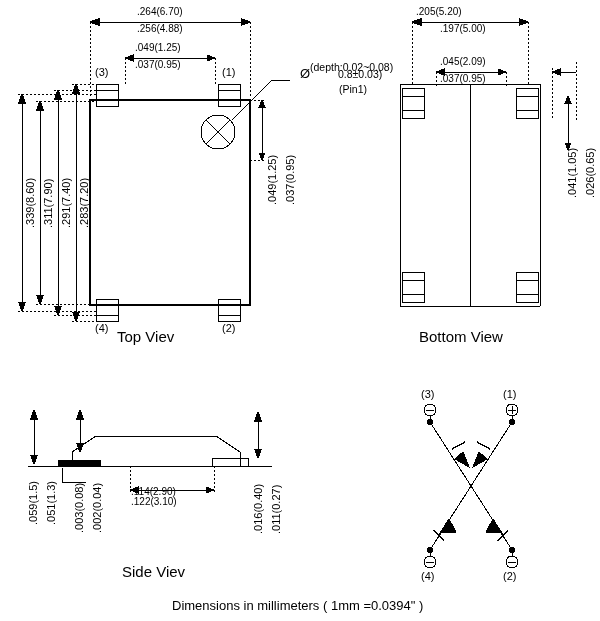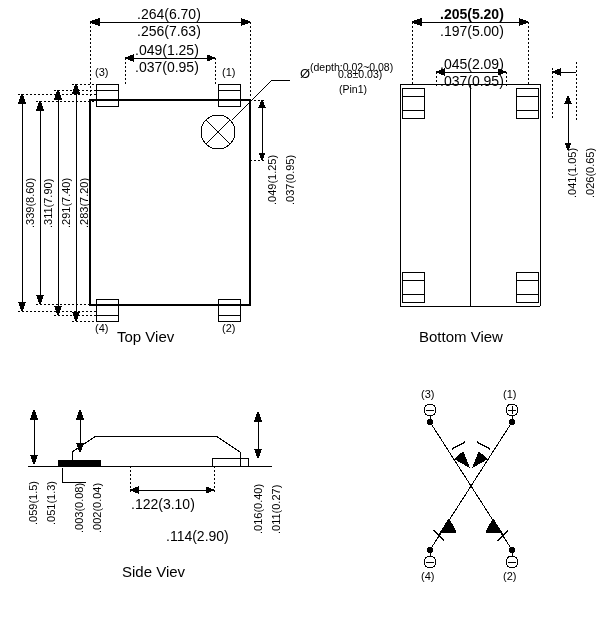--- a/index.html
+++ b/index.html
@@ -6,21 +6,21 @@
   body{
     width:600px;height:621px;
     background:#ffffff;
     font-family:"Liberation Sans", sans-serif;
     color:#000;
     position:relative;
     overflow:hidden;
   }
   .canvas{position:absolute;left:0;top:0;width:600px;height:621px;}
   svg{position:absolute;left:0;top:0;}
-  .lbl{position:absolute;font-size:14px;white-space:nowrap;}
+  .lbl{position:absolute;font-size:10px;white-space:nowrap;}
   .lbl.sm{font-size:10.5px;}
   .view-title{position:absolute;font-size:15px;white-space:nowrap;}
   .footer{position:absolute;font-size:13px;white-space:nowrap;}
   .vert{
     position:absolute;font-size:11px;white-space:nowrap;
     transform-origin:0 0;
     transform:rotate(-90deg);
   }
   .pin{position:absolute;font-size:11px;}
 </style>
@@ -200,21 +200,21 @@
     <line x1="430" y1="416" x2="430" y2="422"></line>
     <line x1="512" y1="416" x2="512" y2="422"></line>
     <line x1="430" y1="550" x2="430" y2="556"></line>
     <line x1="512" y1="550" x2="512" y2="556"></line>
   </g>
 
   <text x="300" y="78" font-family="Liberation Sans, sans-serif" font-size="13">Ø</text>
 </svg>
 
 <div class="lbl" style="left:137px;top:6px;">​.264(6.70)</div>
-<div class="lbl" style="left:137px;top:23px;">.256(7.63)</div>
+<div class="lbl" style="left:137px;top:23px;">.256(4.88)</div>
 <div class="lbl" style="left:135px;top:42px;">.049(1.25)</div>
 <div class="lbl" style="left:135px;top:59px;">.037(0.95)</div>
 
 <div class="vert" style="left:24px;top:228px;">.339(8.60)</div>
 <div class="vert" style="left:42px;top:228px;">.311(7.90)</div>
 <div class="vert" style="left:60px;top:228px;">.291(7.40)</div>
 <div class="vert" style="left:78px;top:228px;">.283(7.20)</div>
 
 <div class="vert" style="left:266px;top:205px;">.049(1.25)</div>
 <div class="vert" style="left:284px;top:205px;">.037(0.95)</div>
@@ -223,43 +223,44 @@
 <div class="lbl sm" style="left:311px;top:68px;padding-left:27px;">0.8±0.03)</div>
 <div class="lbl sm" style="left:311px;top:83px;margin-left:28px;">(Pin1)</div>
 
 <div class="pin" style="left:95px;top:66px;">(3)</div>
 <div class="pin" style="left:222px;top:66px;">(1)</div>
 <div class="pin" style="left:95px;top:322px;">(4)</div>
 <div class="pin" style="left:222px;top:322px;">(2)</div>
 
 <div class="view-title" style="left:117px;top:328px;text-align:center;">Top Viev</div>
 
-<div class="lbl" style="left:440px;top:6px;font-weight:bold;">.205(5.20)</div>
+<div class="lbl" style="left:416px;top:6px;">.205(5.20)</div>
 <div class="lbl" style="left:440px;top:23px;">.197(5.00)</div>
 <div class="lbl" style="left:440px;top:56px;">.045(2.09)</div>
 <div class="lbl" style="left:440px;top:73px;">.037(0.95)</div>
 
 <div class="vert" style="left:566px;top:198px;">.041(1.05)</div>
 <div class="vert" style="left:584px;top:198px;">.026(0.65)</div>
 
 <div class="view-title" style="left:419px;top:328px;">Bottom View</div>
 
 <div class="vert" style="left:27px;top:525px;">.059(1.5)</div>
 <div class="vert" style="left:45px;top:525px;">.051(1.3)</div>
 
 <div class="vert" style="left:73px;top:533px;">.003(0.08)</div>
 <div class="vert" style="left:91px;top:533px;">.002(0.04)</div>
 
 <div class="lbl" style="left:131px;top:480px;margin-top:16px;">.122(3.10)</div>
-<div class="lbl" style="left:131px;top:528px;margin-left:35px;">.114(2.90)</div>
+<div class="lbl" style="left:131px;top:486px;">.114(2.90)</div>
 
 <div class="vert" style="left:252px;top:534px;">.016(0.40)</div>
 <div class="vert" style="left:270px;top:534px;">.011(0.27)</div>
 
 <div class="view-title" style="left:122px;top:563px;">Side Viev</div>
 
 <div class="pin" style="left:421px;top:388px;">(3)</div>
 <div class="pin" style="left:503px;top:388px;">(1)</div>
 <div class="pin" style="left:421px;top:570px;">(4)</div>
 <div class="pin" style="left:503px;top:570px;">(2)</div>
 
+<div class="footer" style="left:172px;top:598px;">Dimensions in millimeters (  1mm =0.0394" )</div>
 
 </div>
 
 </body></html>

